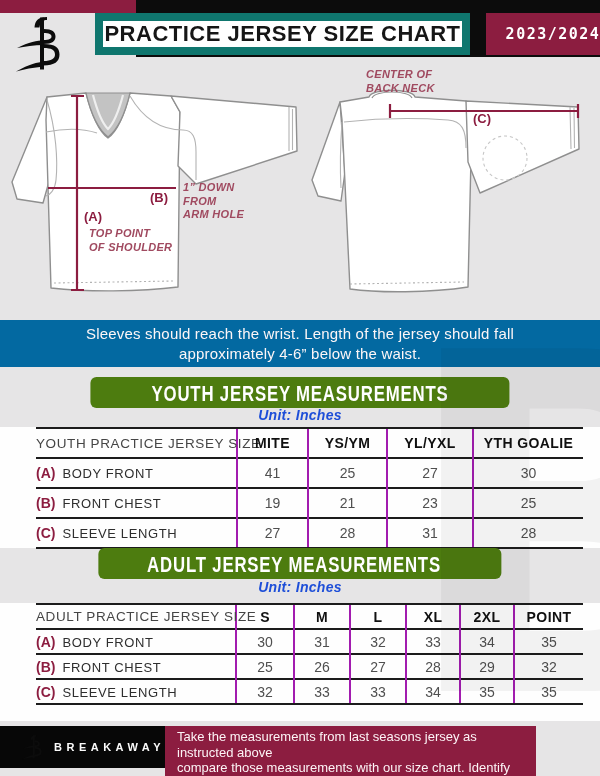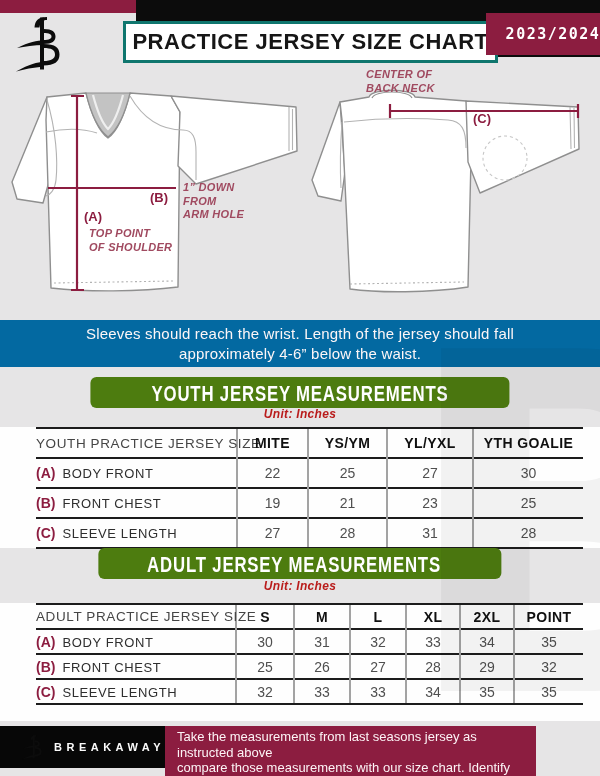--- a/index.html
+++ b/index.html
@@ -7,24 +7,24 @@
     position:relative; width:600px; height:776px; overflow:hidden;
     background:#e6e5e6; font-family:"Liberation Sans", sans-serif;
     -webkit-font-smoothing:antialiased;
   }
   .abs{position:absolute;}
   
   .hdr-blackbar{left:136px; top:0; width:464px; height:57px; background:#0c0c0c;}
   .hdr-maroonstrip{left:0; top:0; width:136px; height:13px; background:#8c1d40;}
   .hdr-logo{left:15px; top:15px; width:50px; height:60px;}
   .title-box{
-    left:95px; top:21px; width:375px; height:42px; background:#fff;
-    border:3px solid #0f766e; box-sizing:border-box;
+    left:95px; top:13px; width:375px; height:42px; background:#fff;
+    border:8px solid #0f766e; box-sizing:border-box;
     display:flex; align-items:center; justify-content:center;
-    font-size:22px; font-weight:bold; color:#161616; letter-spacing:0.5px;margin-left:28px;
+    font-size:22px; font-weight:bold; color:#161616; letter-spacing:0.5px;
   }
   .year-box{
     left:486px; top:13px; width:134px; height:42px; background:#8c1d40;
     display:flex; align-items:center; justify-content:center;
     color:#fff; font-family:"DejaVu Sans Mono", monospace;
     font-weight:bold; font-size:15px; letter-spacing:1.5px;
   }
   
   .diagram-svg{left:0; top:60px;}
   .annot{color:#a04a60; font-style:italic; font-weight:600; font-size:11px;
@@ -41,32 +41,32 @@
   .sec-heading{
     left:50%; transform:translateX(-50%);
     height:31px; background:#4d7c0f; border-radius:6px;
     display:flex; align-items:center; justify-content:center;
     padding:0 24px; color:#fff;
   }
   .sec-heading .stretch{
     display:inline-block; font-weight:bold; font-size:21px; letter-spacing:1px;
     transform:scale(0.8,1.08); transform-origin:center; white-space:nowrap;
   }
-  .unit-line{left:0; width:600px; text-align:center; font-size:12px;
-    font-style:italic; font-weight:bold; color:#b91c1c; letter-spacing:0.3px;}
+  .unit-line{left:0; width:600px; text-align:center; font-size:14px;
+    font-style:italic; font-weight:bold; color:#1d4ed8; letter-spacing:0.3px;}
   
   .white-band{left:0; width:600px; background:#fefefe;}
   table.size-table{border-collapse:collapse; table-layout:fixed;
     position:absolute; left:36px; top:0; width:547px;}
   table.size-table td, table.size-table th{
     padding:0; margin:0; vertical-align:middle;
     border-top:2px solid #1c1c1c;
   }
   table.size-table tr:last-child td{border-bottom:2px solid #1c1c1c;}
-  table.size-table td + td, table.size-table th + th{border-left:2px solid #a3a3a3;}
+  table.size-table td + td, table.size-table th + th{border-left:2px solid #a21caf;}
   th.lbl-col{ text-align:left; padding-left:12px; font-weight:normal;
     color:#454545; font-size:13.5px; letter-spacing:0.6px; white-space:nowrap;}
   th.size-col{ text-align:center; font-weight:bold; color:#101010; font-size:14px; letter-spacing:0.4px;}
   td.row-label{ text-align:left; padding-left:12px; white-space:nowrap;}
   td.row-label .key{color:#8c1d40; font-weight:bold; font-size:14px; margin-right:7px;}
   td.row-label .txt{color:#2e2e2e; font-size:13px; letter-spacing:0.6px;}
   td.val{ text-align:center; color:#4f4f4f; font-size:14px;}
   .youth-band{top:427px; height:121px;}
   .youth-band tr{height:30px;}
   .adult-band{top:603px; height:118px;padding-left:20px;}
@@ -177,21 +177,21 @@
       <tbody>
           <tr>
         <th class="lbl-col">YOUTH PRACTICE JERSEY SIZE</th>
         <th class="size-col">MITE</th>
         <th class="size-col">YS/YM</th>
         <th class="size-col">YL/YXL</th>
         <th class="size-col">YTH GOALIE</th>
       </tr>
       <tr>
         <td class="row-label"><span class="key">(A)</span><span class="txt">BODY FRONT</span></td>
-        <td class="val">22</td>
+        <td class="val">41</td>
         <td class="val">25</td>
         <td class="val">27</td>
         <td class="val">30</td>
       </tr>
       <tr>
         <td class="row-label"><span class="key">(B)</span><span class="txt">FRONT CHEST</span></td>
         <td class="val">19</td>
         <td class="val">21</td>
         <td class="val">23</td>
         <td class="val">25</td>

